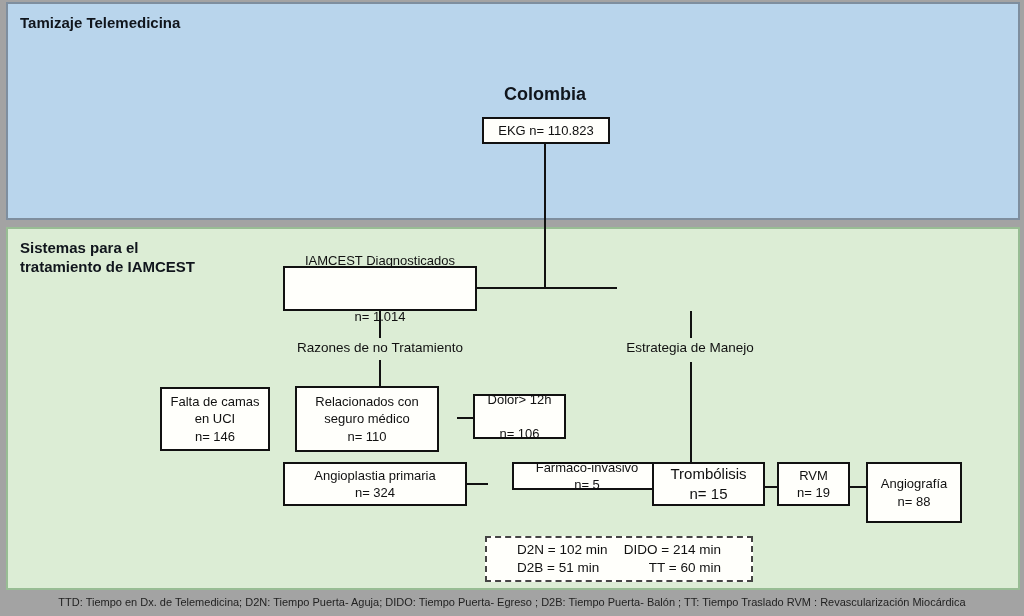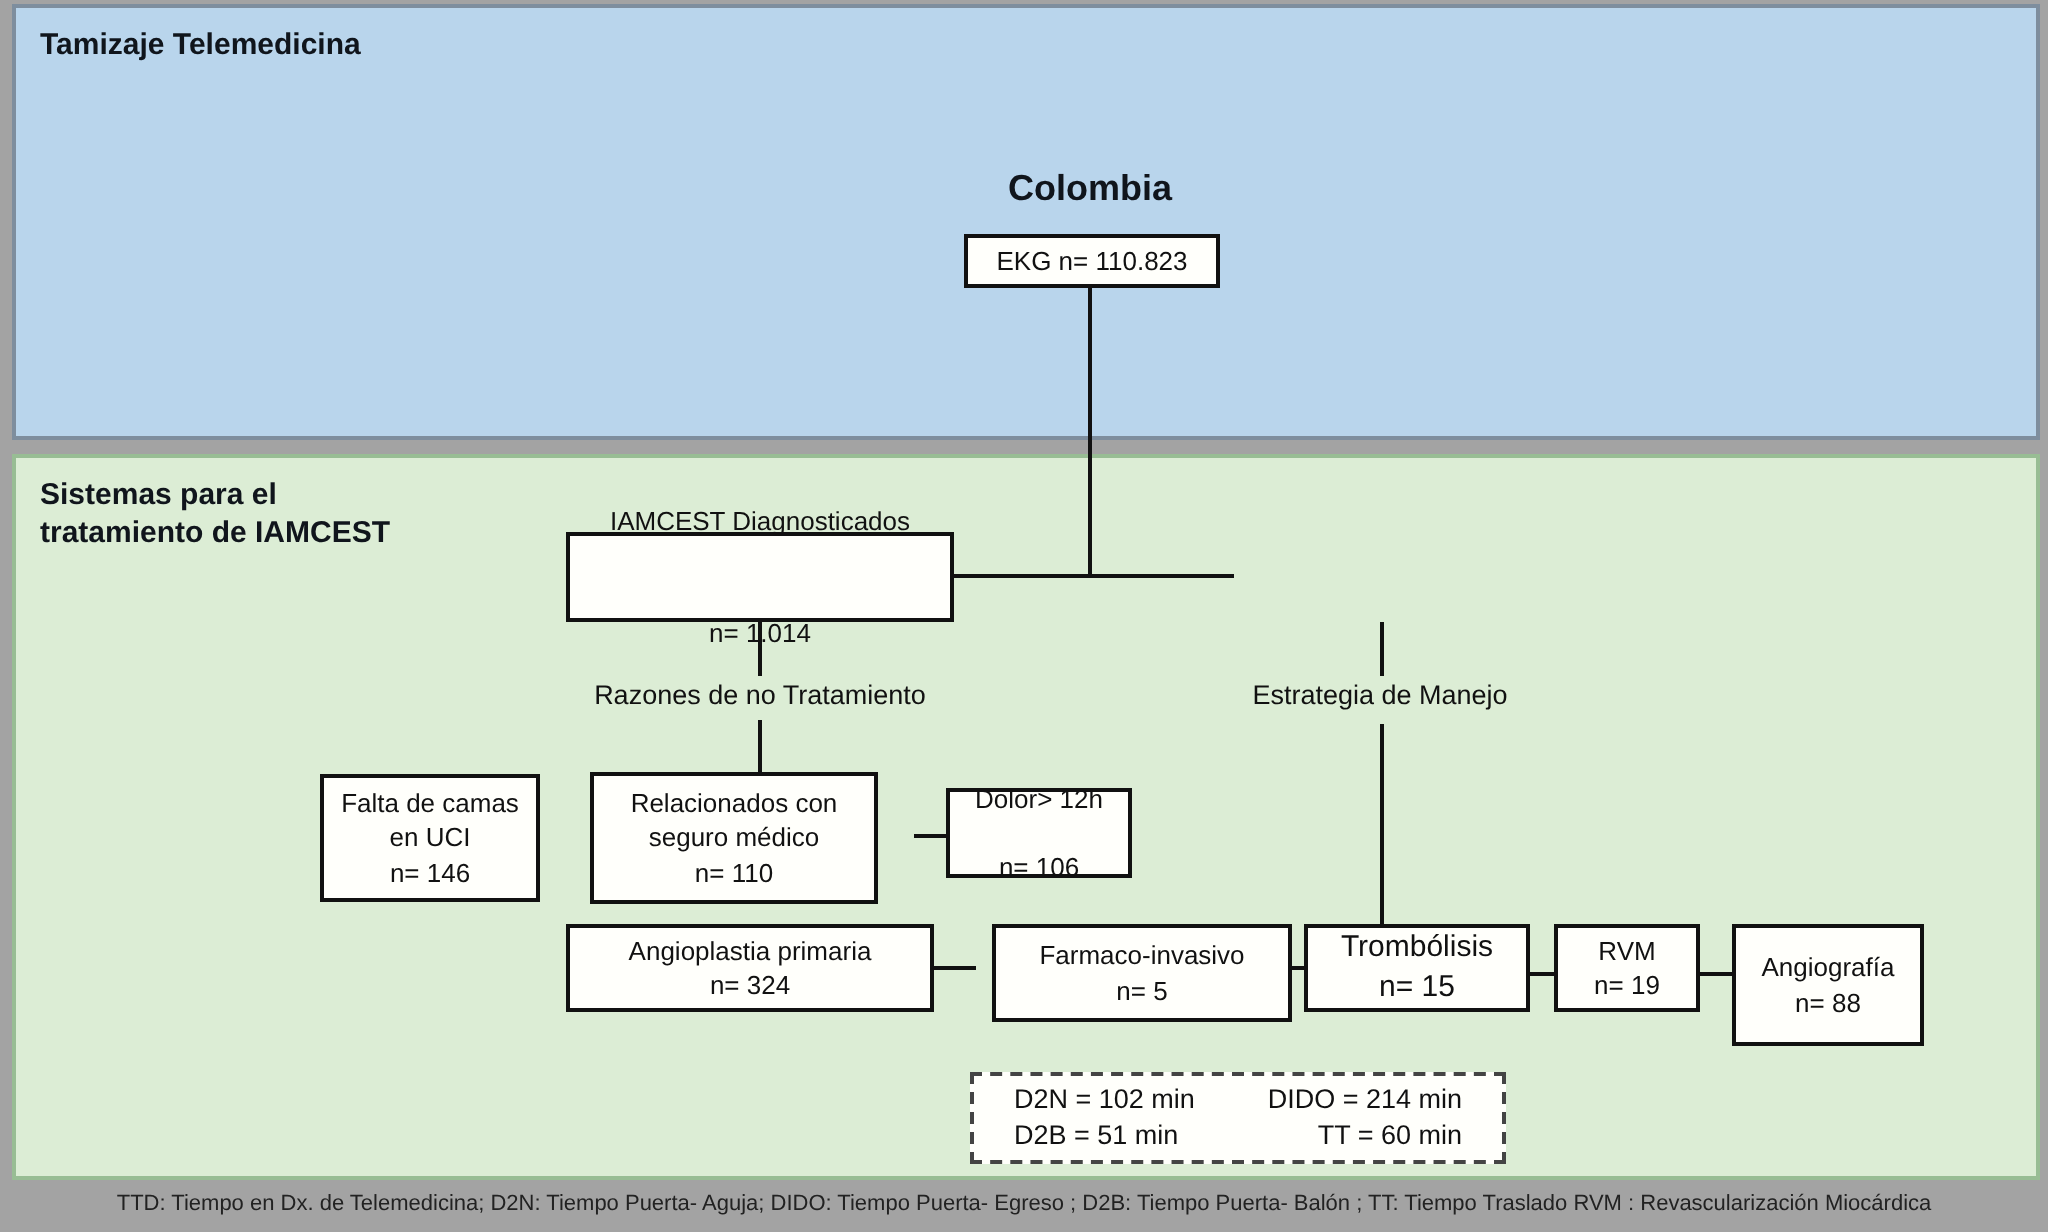--- a/index.html
+++ b/index.html
@@ -65,41 +65,41 @@
     z-index: 2;
   }
   .metrics {
     position: absolute;
     left: 485px; top: 536px; width: 268px; height: 46px;
     background: #fffffb;
     border: 2px dashed #444;
     display: flex;
     flex-direction: column;
     justify-content: center;
-    padding: 2px 20px;
+    padding: 2px 30px;
     font-size: 13.5px;
     z-index: 3;
   }
   .metrics-row { display: flex; justify-content: space-between; line-height: 1.35; }
   .footnote {
     position: absolute;
     left: 0; top: 596px; width: 1024px;
     text-align: center;
     font-size: 11px;
     color: #222;
   }
   
   #ekg          { left: 482px; top: 117px; width: 128px; height: 27px; }
   #diagnosticados { left: 283px; top: 266px; width: 194px; height: 45px; gap: 38px; }
   #tratados     { left: 616px; top: 266px; width: 149px; height: 45px; }
   #falta-camas  { left: 160px; top: 387px; width: 110px; height: 64px; }
   #seguro       { left: 295px; top: 386px; width: 144px; height: 66px; }
   #dolor        { left: 473px; top: 394px; width: 93px;  height: 45px; gap: 16px; }
   #angioplastia { left: 283px; top: 462px; width: 184px; height: 44px; }
-  #farmaco      { left: 496px; top: 462px; width: 150px; height: 49px; }
+  #farmaco      { left: 512px; top: 462px; width: 150px; height: 28px; }
   #trombolisis  { left: 652px; top: 462px; width: 113px; height: 44px; font-size: 15px; }
   #rvm          { left: 777px; top: 462px; width: 73px;  height: 44px; }
   #angiografia  { left: 866px; top: 462px; width: 96px;  height: 61px; }
   
   #ln-ekg-down      { left: 544px; top: 144px; width: 2px; height: 144px; }
   #ln-h-link        { left: 477px; top: 287px; width: 140px; height: 2px; }
   #ln-diag-down-a   { left: 379px; top: 311px; width: 2px; height: 27px; }
   #ln-diag-down-b   { left: 379px; top: 360px; width: 2px; height: 28px; }
   #ln-trat-down-a   { left: 690px; top: 311px; width: 2px; height: 27px; }
   #ln-trat-down-b   { left: 690px; top: 362px; width: 2px; height: 100px; }

